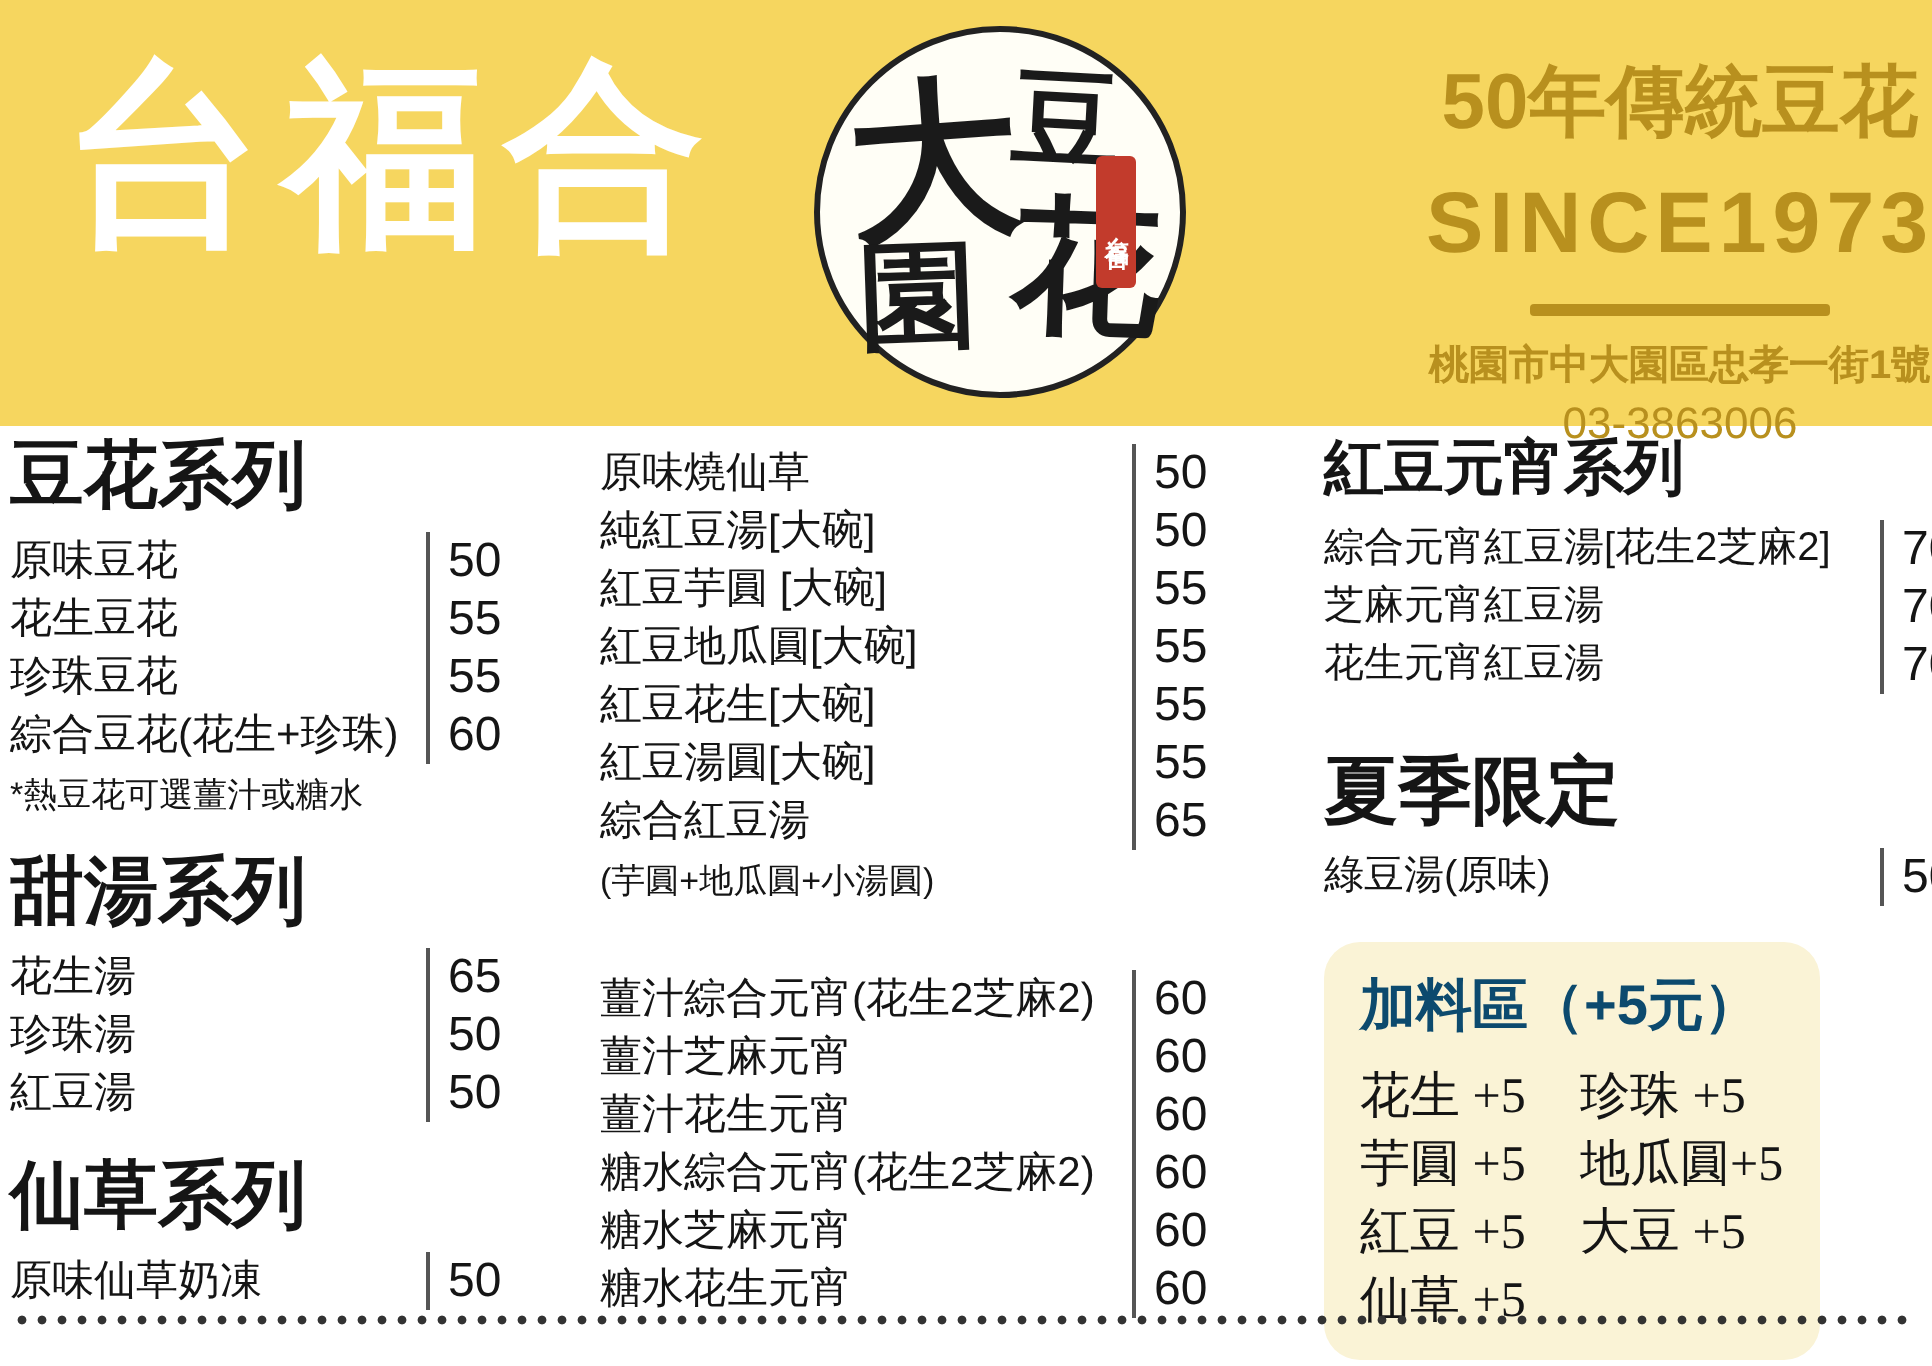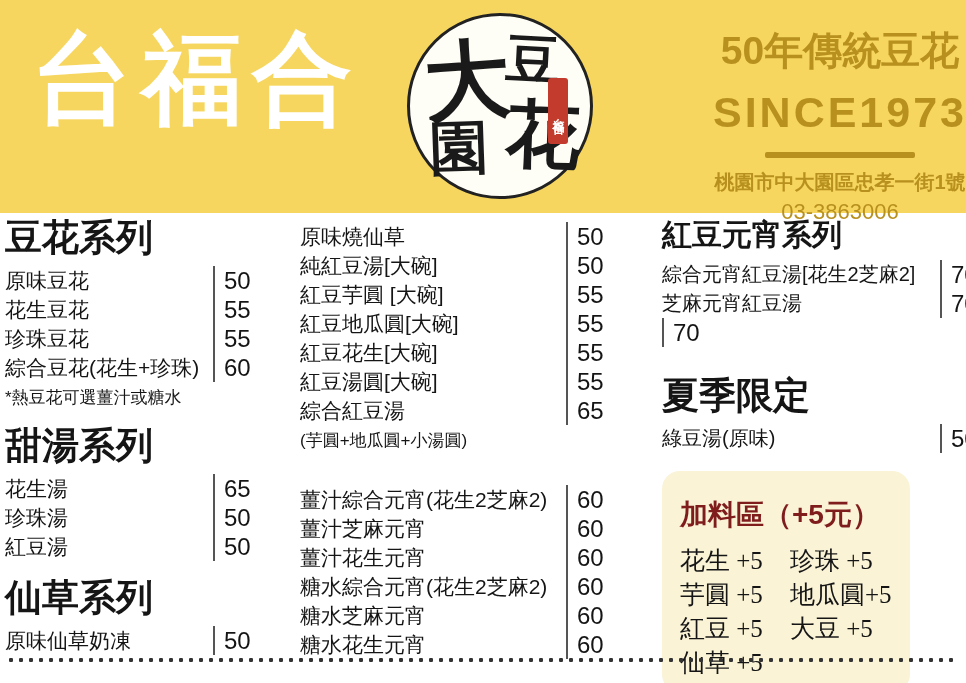--- a/index.html
+++ b/index.html
@@ -61,21 +61,21 @@
   }
   .col3 .row .name{font-size:20px;}
   .note{font-size:17px;line-height:22px;margin-top:5px;}
   .gap14{height:14px;} .gap26{height:26px;}
   .col2 .rows{margin-top:7px;}
   
   .addons{
     margin-top:18px;width:248px;background:var(--addon-box-bg);
     border-radius:18px;padding:13px 16px 15px 18px;
   }
-  .addons-title{font-size:28px;font-weight:bold;color:#7f1d1d;white-space:nowrap;margin-top:12px;}
+  .addons-title{font-size:28px;font-weight:bold;color:#0c4a6e;white-space:nowrap;}
   .addon-grid{
     margin-top:12px;display:grid;grid-template-columns:110px 104px;
     row-gap:5px;font-family:"Liberation Serif",serif;font-size:25px;line-height:29px;
   }
   
   .dots{
     position:absolute;left:8px;top:657px;width:950px;height:6px;
     background-image:radial-gradient(circle at 3px 3px,#333 2px,transparent 2.4px);
     background-size:10px 6px;background-repeat:repeat-x;
   }
@@ -219,20 +219,21 @@
   <div class="rows">
     <div class="row">
       <span class="name">綜合元宵紅豆湯[花生2芝麻2]</span>
       <span class="price">70</span>
     </div>
     <div class="row">
       <span class="name">芝麻元宵紅豆湯</span>
       <span class="price">70</span>
     </div>
     <div class="row">
+      <span class="name">花生元宵紅豆湯</span>
       <span class="price">70</span>
     </div>
   </div>
 
   <div class="gap26"></div>
   <div class="section-title">夏季限定</div>
   <div class="rows">
     <div class="row">
       <span class="name">綠豆湯(原味)</span>
       <span class="price">50</span>

